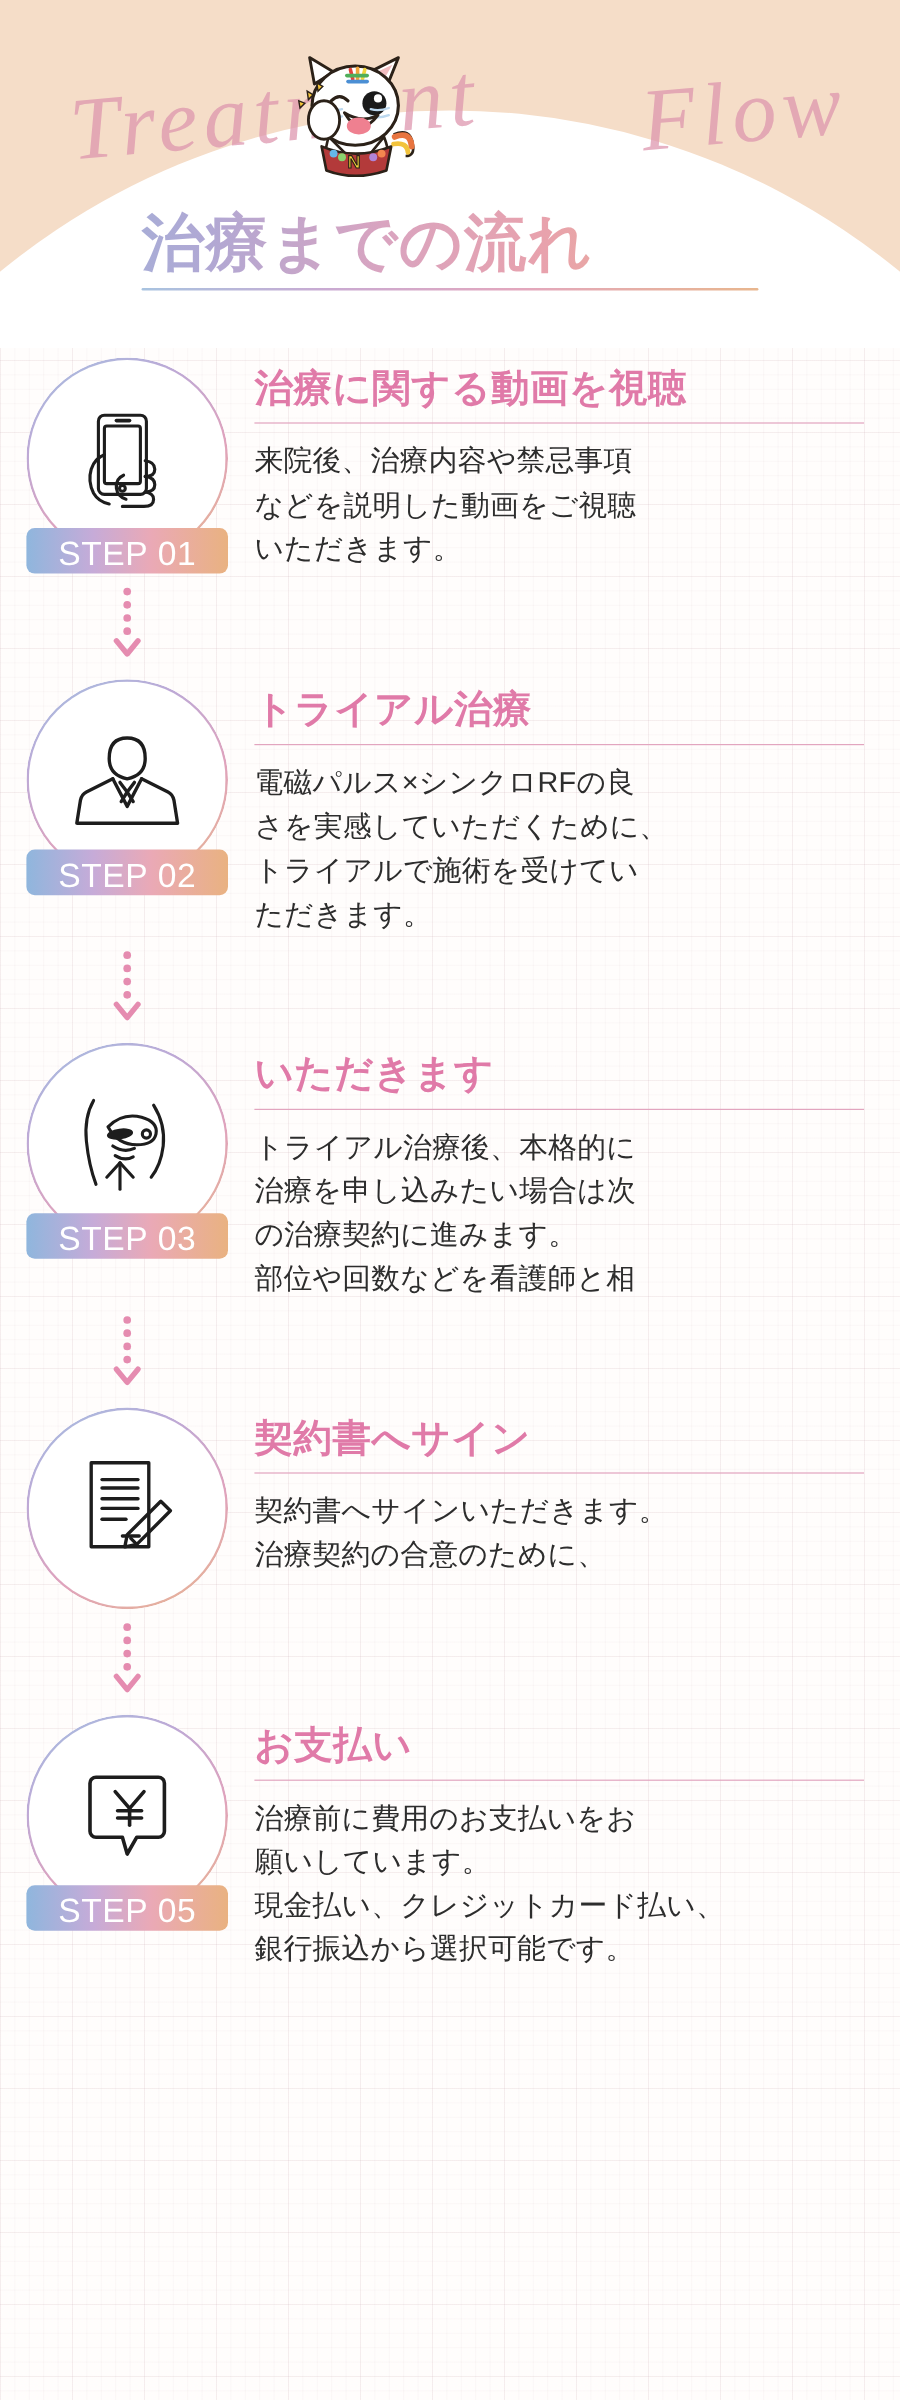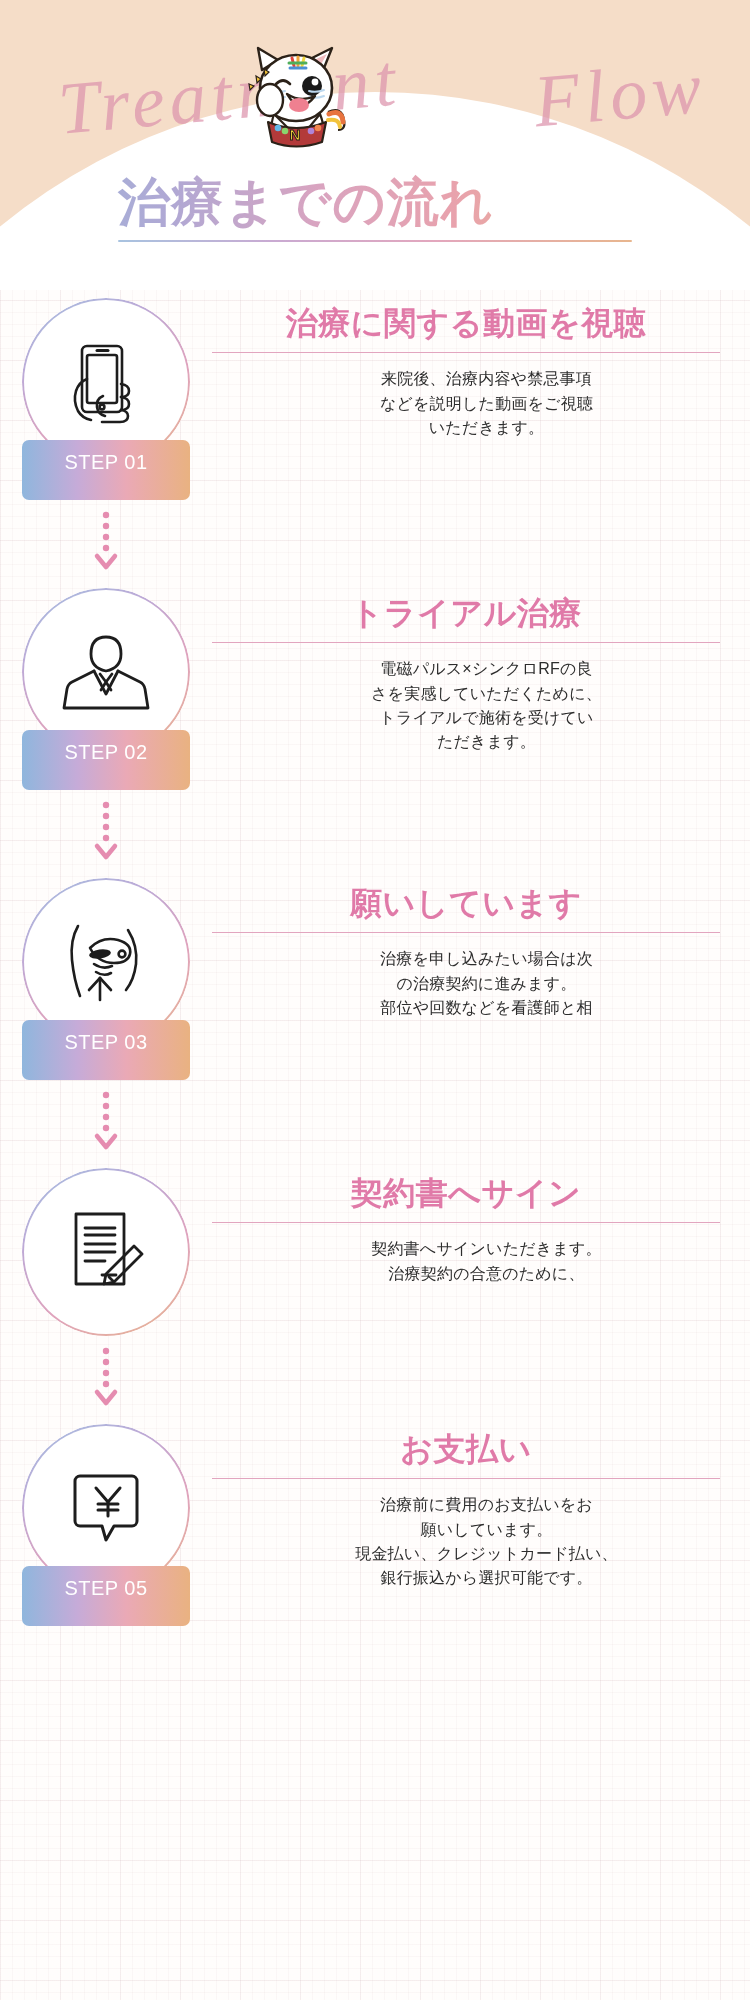--- a/index.html
+++ b/index.html
@@ -152,37 +152,36 @@
     mask: linear-gradient(#000 0 0) content-box, linear-gradient(#000 0 0);
     mask-composite: exclude;
   }
   .icon-circle svg { position: relative; z-index: 2; }
 
   .step-badge {
     position: relative;
     margin-top: -26px;
     z-index: 5;
     width: 168px;
-    height: 60px;
+    height: 38px;
     border-radius: 7px;
     background: linear-gradient(90deg,#8fb6dd 0%, #c6abd8 33%, #eaa9b6 62%, #e9b281 100%);
     color: #ffffff;
-    font-size: 20px;
+    font-size: 28px;
     line-height: 44px;
     text-align: center;
     letter-spacing: 0.5px;
     font-family: "Liberation Sans","DejaVu Sans",sans-serif;
   }
 
   
   .step-right {
     flex: 1 1 auto;
     padding-right: 30px;
     padding-top: 14px;
-    text-align: center;
   }
 
   .step-title {
     color: #e07aa8;
     font-size: 32px;
     font-weight: 700;
     letter-spacing: 0.5px;
     line-height: 1.2;
     padding-bottom: 10px;
     font-family: "Liberation Sans","DejaVu Sans",sans-serif;
@@ -190,25 +189,24 @@
 
   .step-divider {
     height: 1px;
     background: #e2a5bf;
     width: 100%;
     margin-bottom: 14px;
   }
 
   .step-body {
     color: #2d2d2d;
-    font-size: 16px;
+    font-size: 24px;
     line-height: 1.52;
     letter-spacing: 0.2px;
     font-family: "Liberation Sans","DejaVu Sans",sans-serif;
-    margin-left: 41px;
   }
   .step-body p { margin: 0; }
 
   
   .connector {
     width: 212px;
     display: flex;
     justify-content: center;
     padding: 10px 0 8px 0;
   }
@@ -389,23 +387,24 @@
               <circle cx="66" cy="40" r="3.4"></circle>
               <path d="M44 64 L44 86"></path>
               <path d="M44 64 L33 76"></path>
               <path d="M44 64 L55 76"></path>
             </g>
           </svg>
         </div>
         <div class="step-badge">STEP 03</div>
       </div>
       <div class="step-right">
-        <div class="step-title">願いしています</div>
+        <div class="step-title">いただきます</div>
         <div class="step-divider"></div>
         <div class="step-body">
+          <p>トライアル治療後、本格的に</p>
           <p>治療を申し込みたい場合は次</p>
           <p>の治療契約に進みます。</p>
           <p>部位や回数などを看護師と相</p>
         </div>
       </div>
     </div>
 
     <div class="step-row">
       <div class="connector">
         <svg width="26" height="62" viewBox="0 0 26 62">

